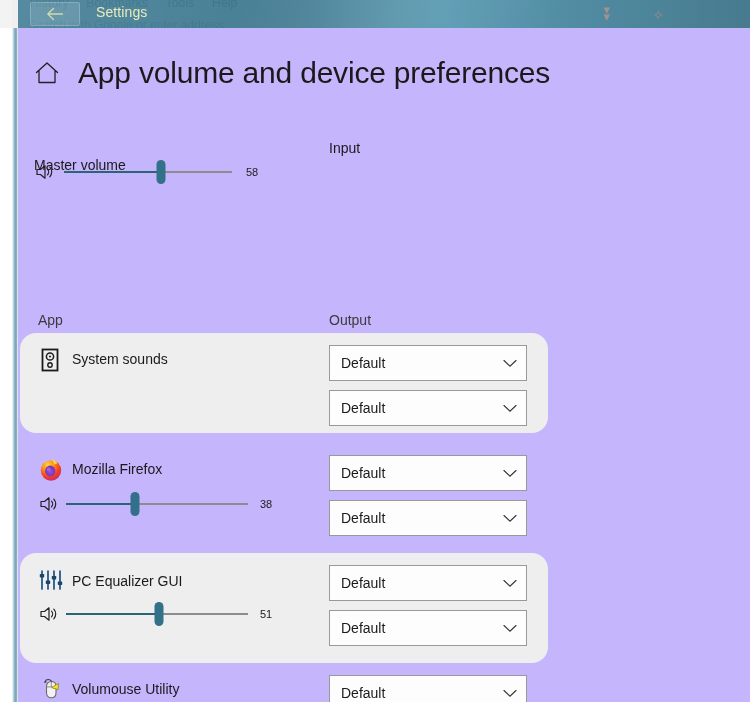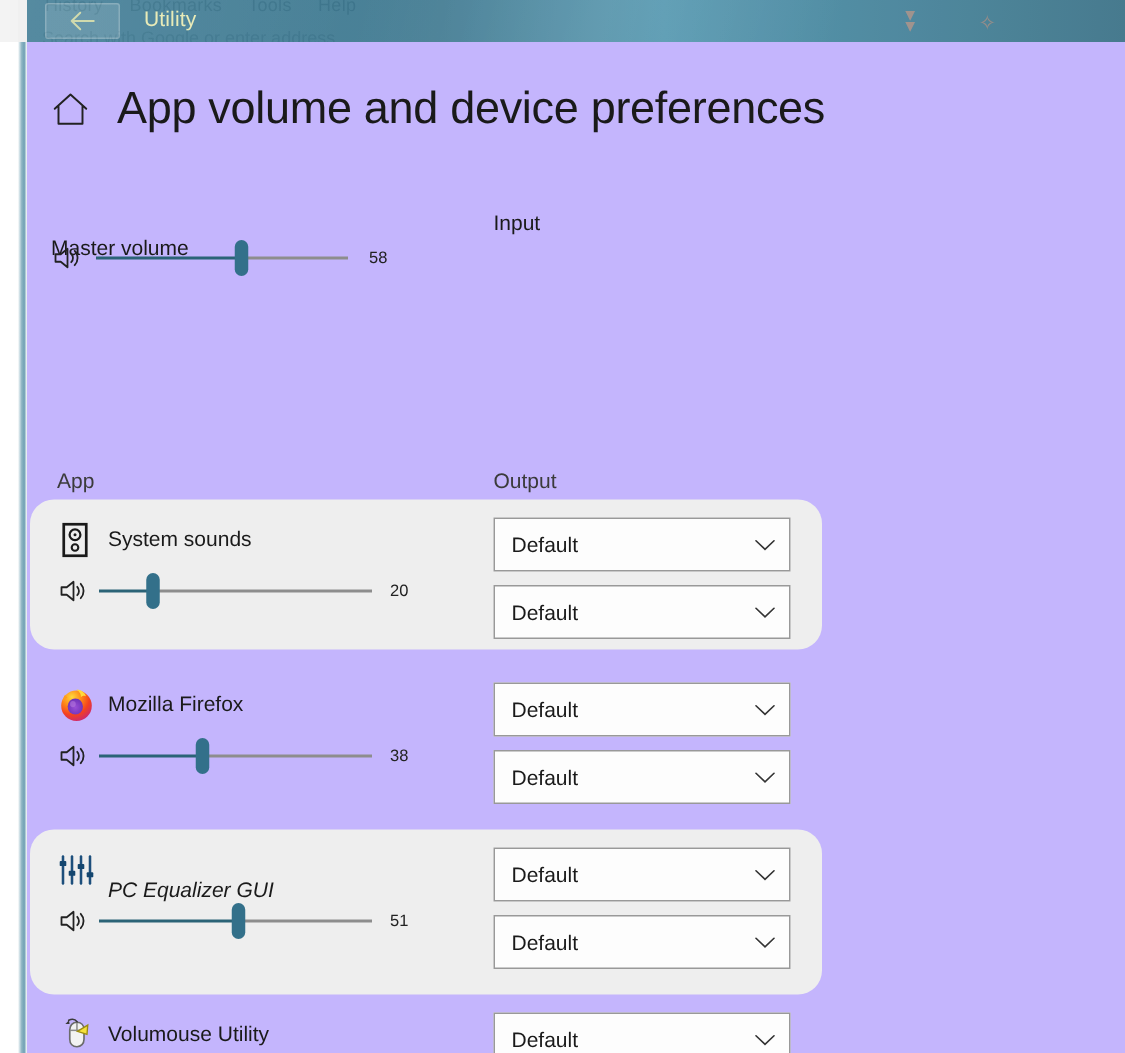--- a/index.html
+++ b/index.html
@@ -156,21 +156,21 @@
   <div class="edge-left-outer"></div>
   <div class="edge-left-outer2"></div>
 
   <div class="titlebar">
     <div class="titlebar-sheen"></div>
     <div class="back-btn">
       <svg class="back-arrow" width="18" height="14" viewBox="0 0 18 14">
         <path d="M7.5 1.5 L1.8 7 L7.5 12.5 M1.8 7 H16.5" fill="none" stroke="#cfd9a8" stroke-width="1.3" stroke-linecap="round" stroke-linejoin="round"></path>
       </svg>
     </div>
-    <div class="win-title">Utility</div>
+    <div class="win-title">Settings</div>
     <div class="tb-ghost1">▾<br>▾</div>
     <div class="tb-ghost2">✧</div>
   </div>
 
   <div class="edge-left"></div>
 
   <div class="content">
 
     <div class="page-head">
       <svg class="home-icon" viewBox="0 0 26 26">
@@ -209,33 +209,20 @@
 
     <div id="app-list">
         <div class="app-row shaded" style="top: 305px; height: 100px;">
           <div class="app-icon" style="top:14px;"><svg viewBox="0 0 26 26">
       <rect x="4.5" y="2.5" width="15" height="21" fill="none" stroke="#1a1a1a" stroke-width="1.8"></rect>
       <circle cx="12" cy="9.5" r="3.6" fill="none" stroke="#1a1a1a" stroke-width="1.5"></circle>
       <circle cx="12" cy="9.5" r="1" fill="#1a1a1a"></circle>
       <circle cx="12" cy="18" r="2.2" fill="none" stroke="#1a1a1a" stroke-width="1.4"></circle>
     </svg></div>
           <div class="app-name" style="top:18px;">System sounds</div>
-          <div class="slider-row" style="left:18px; top:50px;">
-          <div style="width:22px;height:22px;flex:0 0 22px"><svg viewBox="0 0 22 22">
-    <path d="M3 8.5 H6.5 L11 4.8 V17.2 L6.5 13.5 H3 Z" fill="none" stroke="#222" stroke-width="1.2" stroke-linejoin="round"></path>
-    <path d="M13.5 8.2 a4 4 0 0 1 0 5.6" fill="none" stroke="#222" stroke-width="1.2" stroke-linecap="round"></path>
-    <path d="M15.8 6.2 a7 7 0 0 1 0 9.6" fill="none" stroke="#222" stroke-width="1.2" stroke-linecap="round"></path>
-  </svg></div>
-          <div class="track-wrap" style="width:182px; margin-left:6px;">
-            <div class="track-fill" style="width:36.4px"></div>
-            <div class="track-rest" style="left:36.4px; width:145.6px"></div>
-            <div class="thumb" style="left:36.4px"></div>
-          </div>
-          <div class="slider-val" style="margin-left:12px;">20</div>
-        </div>
           <div class="combo combo-out" style="top:12px;">
         <span>Default</span>
             <svg class="chev" width="14" height="9" viewBox="0 0 14 9">
     <path d="M1 1.5 L7 7.2 L13 1.5" fill="none" stroke="#333" stroke-width="1.1" stroke-linecap="round"></path>
   </svg>
       </div>
           <div class="combo combo-out" style="top:57px;">
           <span>Default</span>
             <svg class="chev" width="14" height="9" viewBox="0 0 14 9">
     <path d="M1 1.5 L7 7.2 L13 1.5" fill="none" stroke="#333" stroke-width="1.1" stroke-linecap="round"></path>
@@ -297,21 +284,21 @@
         <line x1="16" y1="4" x2="16" y2="22"></line>
         <line x1="22" y1="4" x2="22" y2="22"></line>
       </g>
       <g fill="#14466f">
         <rect x="1.8" y="7" width="4.4" height="3.4" rx=".6"></rect>
         <rect x="7.8" y="13.5" width="4.4" height="3.4" rx=".6"></rect>
         <rect x="13.8" y="9" width="4.4" height="3.4" rx=".6"></rect>
         <rect x="19.8" y="14.5" width="4.4" height="3.4" rx=".6"></rect>
       </g>
     </svg></div>
-          <div class="app-name" style="top:32px;font-style:italic;">PC Equalizer GUI</div>
+          <div class="app-name" style="top:20px;">PC Equalizer GUI</div>
           <div class="slider-row" style="left:18px; top:50px;">
           <div style="width:22px;height:22px;flex:0 0 22px"><svg viewBox="0 0 22 22">
     <path d="M3 8.5 H6.5 L11 4.8 V17.2 L6.5 13.5 H3 Z" fill="none" stroke="#222" stroke-width="1.2" stroke-linejoin="round"></path>
     <path d="M13.5 8.2 a4 4 0 0 1 0 5.6" fill="none" stroke="#222" stroke-width="1.2" stroke-linecap="round"></path>
     <path d="M15.8 6.2 a7 7 0 0 1 0 9.6" fill="none" stroke="#222" stroke-width="1.2" stroke-linecap="round"></path>
   </svg></div>
           <div class="track-wrap" style="width:182px; margin-left:6px;">
             <div class="track-fill" style="width:92.82000000000001px"></div>
             <div class="track-rest" style="left:92.82000000000001px; width:89.17999999999999px"></div>
             <div class="thumb" style="left:92.82000000000001px"></div>

